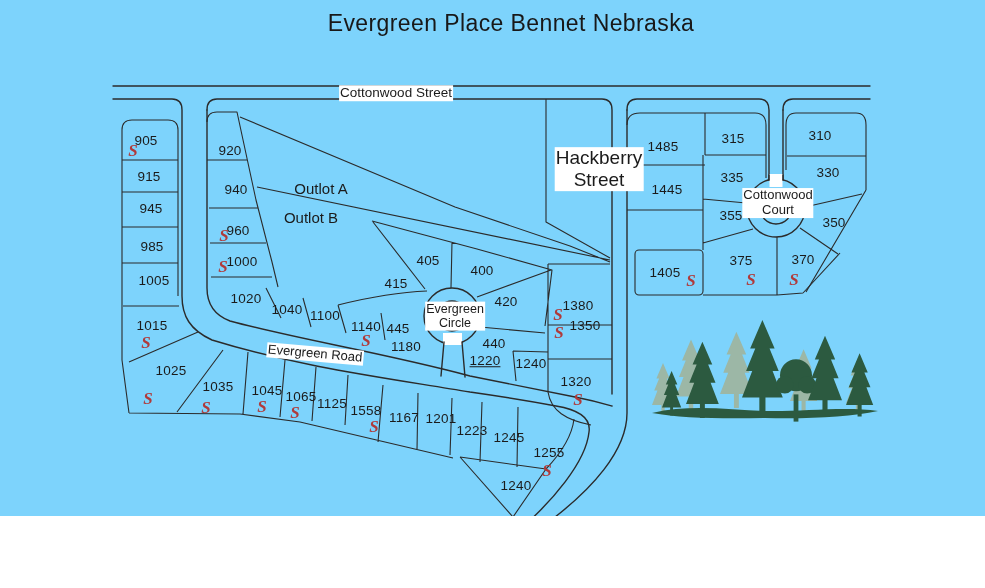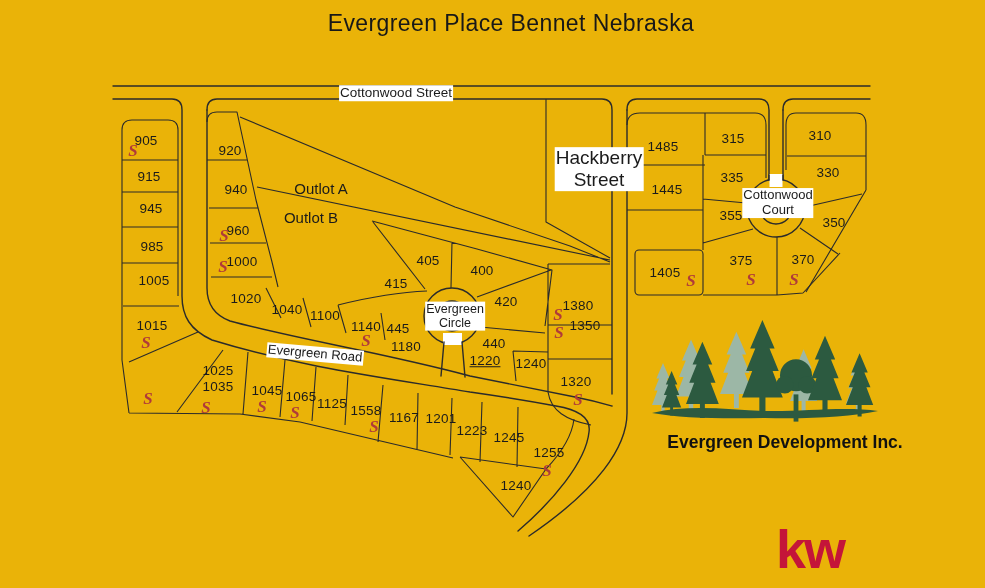--- a/index.html
+++ b/index.html
@@ -1,20 +1,20 @@
 <!DOCTYPE html>
 <html style="--sold: #b03a3a; --line: #2b2b2b; --text: #1b1b1b; --tree-dark: #2c5a40; --tree-light: #9cb7a6; --kw: #c41539;"><head>
 <meta charset="utf-8">
 <style>
   :root{
     --line:#2b2b2b; --text:#1b1b1b; --sold:#b03a3a;
     --tree-dark:#2c5a40; --tree-light:#9cb7a6; --kw:#c41539;
   }
   html,body{margin:0;padding:0;background:#fff;}
-  .stage{position:relative;width:985px;height:588px;background:#eab308;overflow:hidden;
+  .stage{position:relative;width:985px;height:516px;background:#7dd3fc;overflow:hidden;
          font-family:"Liberation Sans",sans-serif;color:var(--text);}
   .page-title{position:absolute;top:10px;left:511px;transform:translateX(-50%);
     font-size:23px;letter-spacing:.4px;color:#181818;white-space:nowrap;font-weight:400;}
   .map-svg{position:absolute;left:0;top:0;}
   .label-layer{position:absolute;left:0;top:0;width:100%;height:100%;}
   .lot-label{position:absolute;transform:translate(-50%,-50%);font-size:13.5px;
     color:var(--text);white-space:nowrap;letter-spacing:.2px;line-height:1;}
   .sold-mark{position:absolute;transform:translate(-50%,-50%);
     font-family:"Liberation Serif",serif;font-style:italic;font-weight:700;
     font-size:17px;color:var(--sold);line-height:1;}
@@ -118,21 +118,20 @@
       <use href="#conifer" transform="translate(36,22) scale(0.82)"></use>
       <use href="#conifer" transform="translate(92,0) scale(1.02)"></use>
       <use href="#roundtree" transform="translate(130,30) scale(0.80)"></use>
       <use href="#conifer" transform="translate(158,16) scale(0.85)"></use>
       <use href="#conifer" transform="translate(196,34) scale(0.68)"></use>
       <use href="#conifer" transform="translate(12,52) scale(0.48)"></use>
       <path d="M2,95 C40,86 80,92 115,93 C150,94 195,88 228,93 C200,99 160,101 115,100 C70,101 30,100 2,95 Z"></path>
     </g>
   </svg>
 
-  <div class="company-name">Evergreen Development Inc.</div>
 
   <div class="kw-logo">kw</div>
 
   <div class="label-layer">
       <div class="street-label" style="left: 396px; top: 93px; font-size: 13.5px; transform: translate(-50%, -50%) rotate(0deg);">Cottonwood Street</div>
       <div class="street-label" style="left: 599px; top: 169px; font-size: 19px; transform: translate(-50%, -50%) rotate(0deg);">Hackberry
 Street</div>
       <div class="street-label" style="left: 778px; top: 203px; font-size: 13px; transform: translate(-50%, -50%) rotate(0deg);">Cottonwood
 Court</div>
       <div class="street-label" style="left: 315px; top: 354px; font-size: 13px; transform: translate(-50%, -50%) rotate(5deg);">Evergreen Road</div>
@@ -143,21 +142,21 @@
     </div>
   <div class="label-layer">
       <div class="lot-label" style="left: 146px; top: 141px;">905</div>
       <div class="sold-mark" style="left: 133px; top: 150px;">S</div>
       <div class="lot-label" style="left: 149px; top: 177px;">915</div>
       <div class="lot-label" style="left: 151px; top: 209px;">945</div>
       <div class="lot-label" style="left: 152px; top: 247px;">985</div>
       <div class="lot-label" style="left: 154px; top: 281px;">1005</div>
       <div class="lot-label" style="left: 152px; top: 326px;">1015</div>
       <div class="sold-mark" style="left: 146px; top: 342px;">S</div>
-      <div class="lot-label" style="left: 171px; top: 371px; margin-left: 47px;">1025</div>
+      <div class="lot-label" style="left: 171px; top: 371px;">1025</div>
       <div class="sold-mark" style="left: 148px; top: 398px;">S</div>
       <div class="lot-label" style="left: 218px; top: 387px;">1035</div>
       <div class="sold-mark" style="left: 206px; top: 407px;">S</div>
       <div class="lot-label" style="left: 267px; top: 391px;">1045</div>
       <div class="sold-mark" style="left: 262px; top: 406px;">S</div>
       <div class="lot-label" style="left: 301px; top: 397px;">1065</div>
       <div class="sold-mark" style="left: 295px; top: 412px;">S</div>
       <div class="lot-label" style="left: 332px; top: 404px;">1125</div>
       <div class="lot-label" style="left: 366px; top: 411px;">1558</div>
       <div class="sold-mark" style="left: 374px; top: 426px;">S</div>

